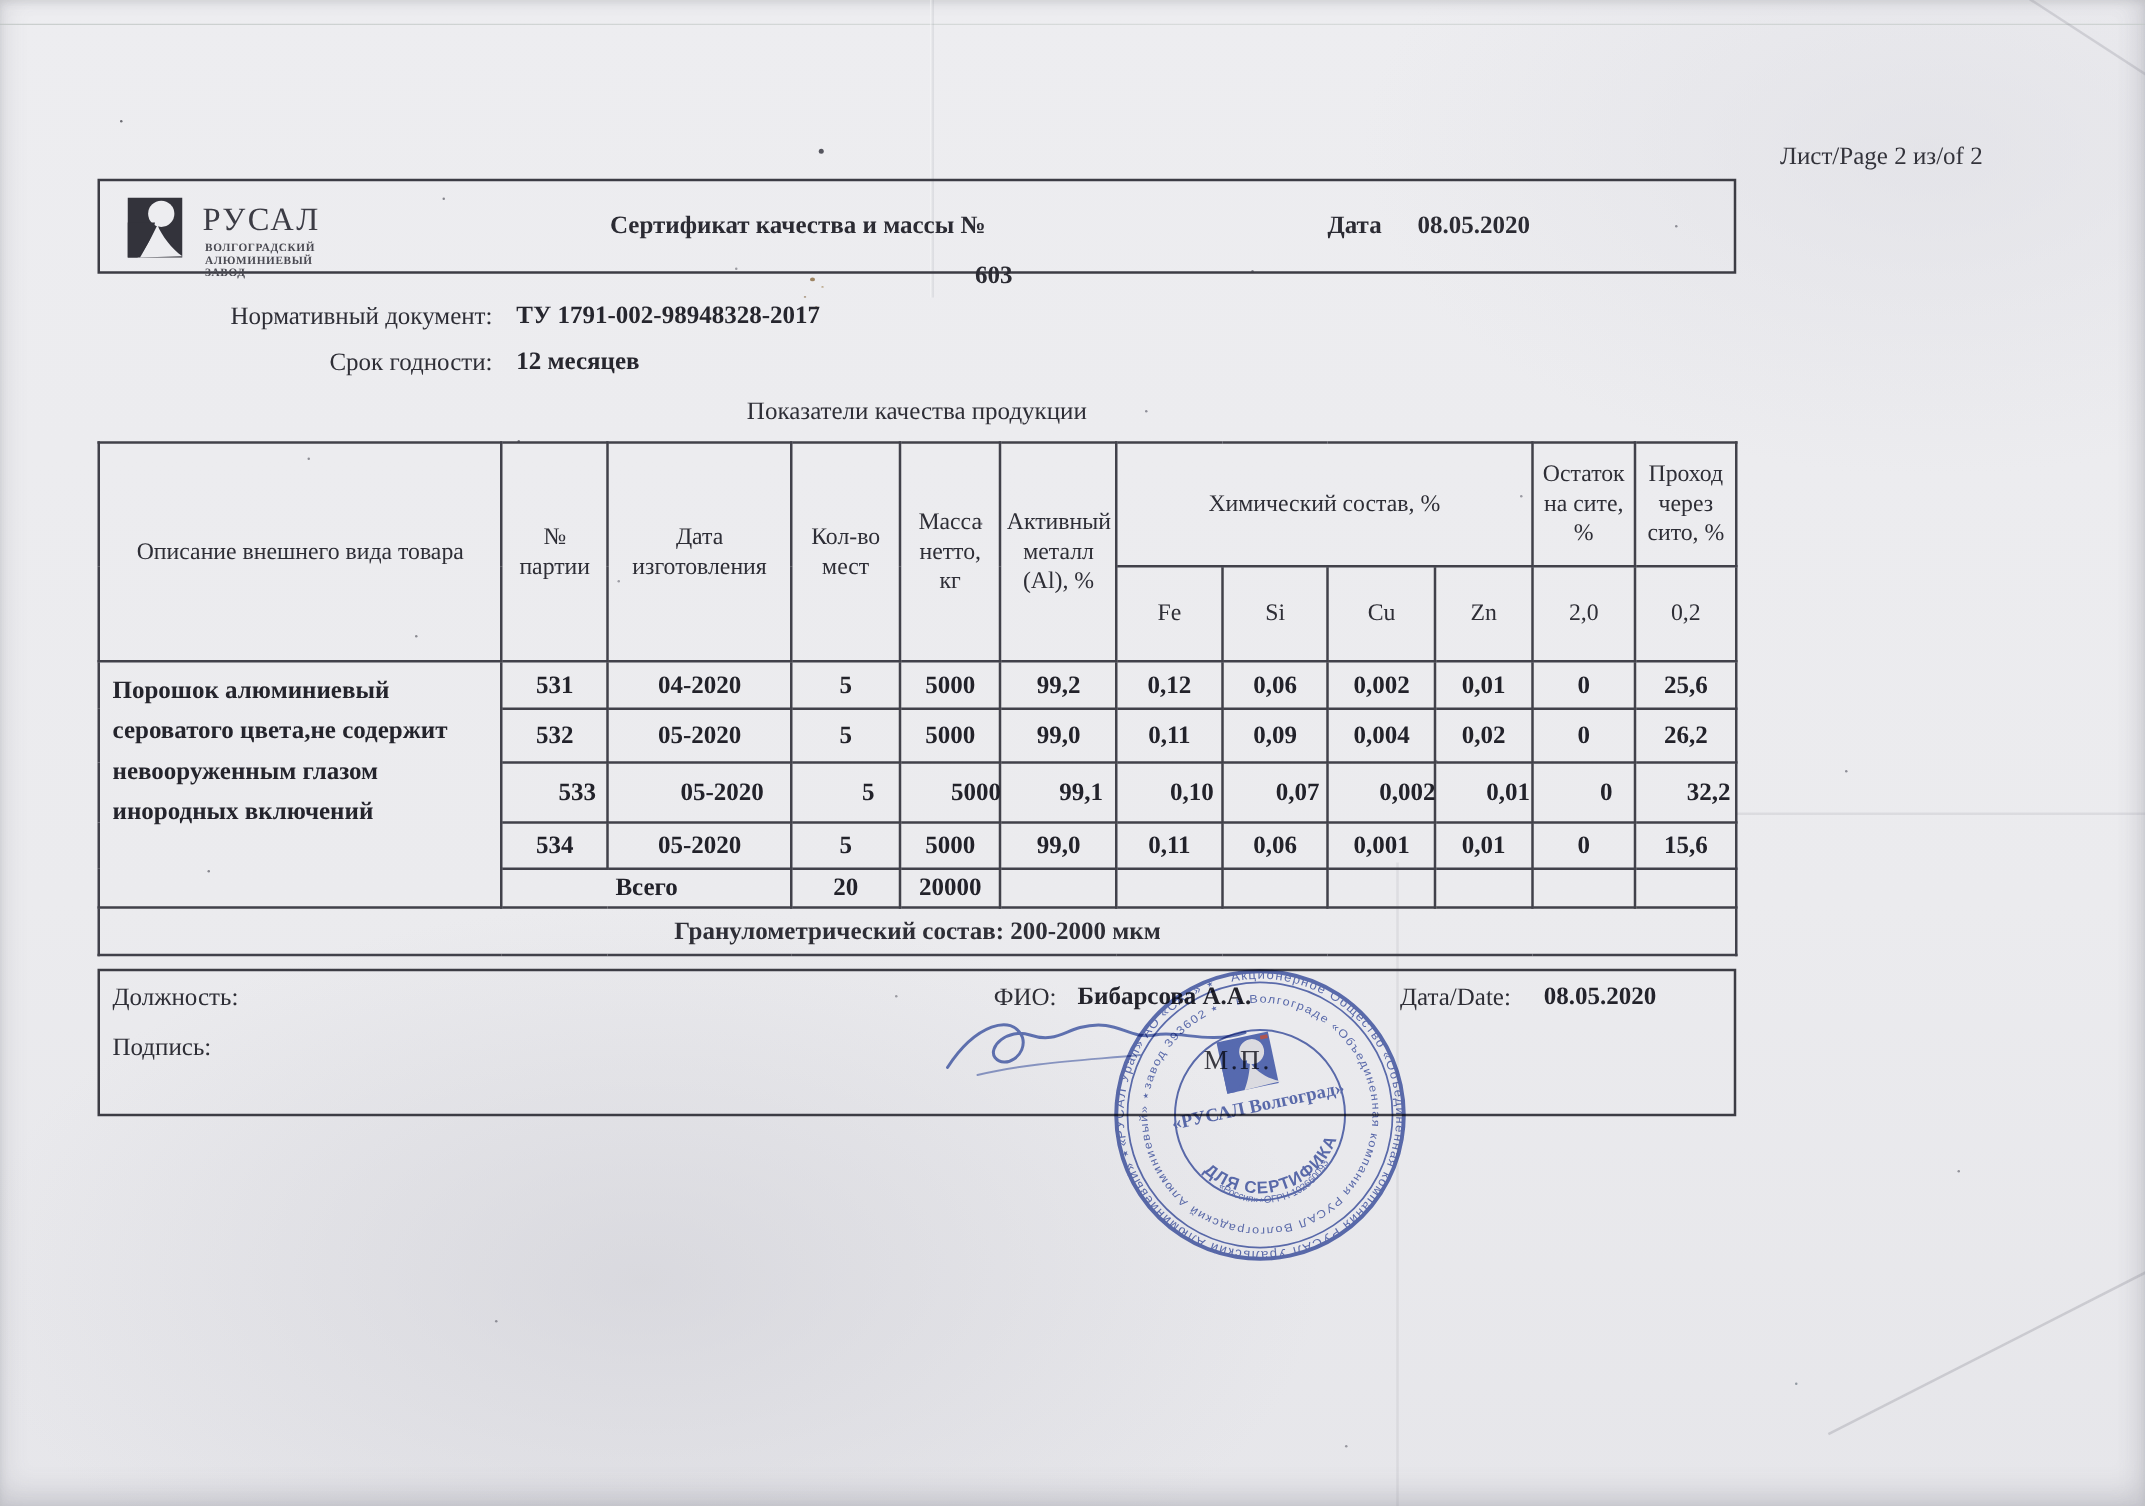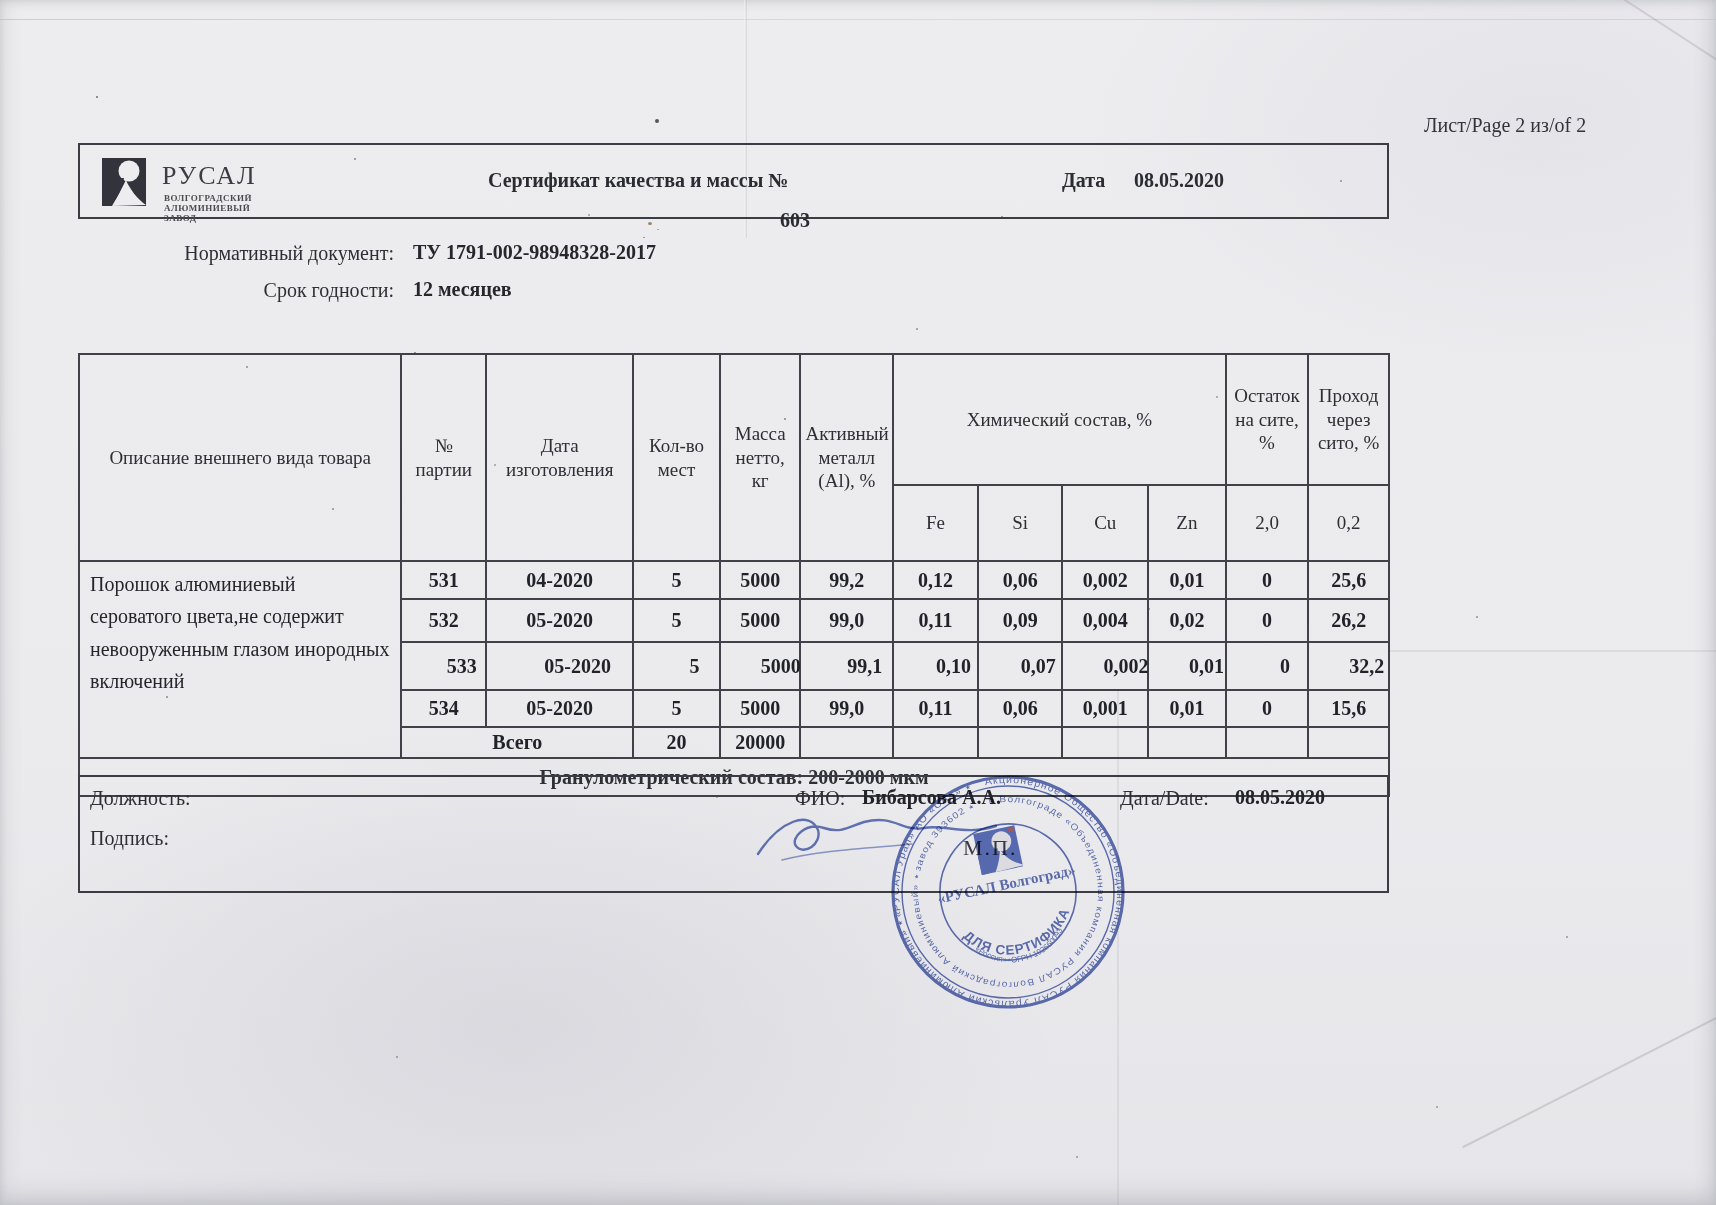--- a/index.html
+++ b/index.html
@@ -33,23 +33,23 @@
   .brand-sub { position:absolute; left:84px; top:49px; font-size:9px; font-weight:bold; letter-spacing:.5px; line-height:1.1; color:#4a4a52; }
   .cert-line { font-size:20px; font-weight:bold; color:#2b2b33; top:24px; }
   .cert-label { left:408px; } .cert-number { left:700px;margin-top:40px; } .hdr-date-label { left:982px; } .hdr-date-value { left:1054px; }
   
   .meta-label { position:absolute; left:78px; width:316px; text-align:right; font-size:20px; color:#2e2e36; }
   .meta-value { position:absolute; left:413px; font-size:20px; font-weight:bold; color:#26262e; }
   
   .tbl-title { position:absolute; left:78px; top:318px; width:1311px; text-align:center; font-size:20px; color:#2e2e36; }
   table.qtable { position:absolute; left:78px; top:353px; width:1312px; border-collapse:collapse; table-layout:fixed; }
   table.qtable td { border:2px solid #41414a; text-align:center; vertical-align:middle; font-size:19px; color:#2e2e36; padding:2px 4px; line-height:1.25; }
-  table.qtable tr.h1 td { height:131px; }
+  table.qtable tr.h1 td { height:99px; }
   table.qtable tr.h2 td { height:76px; }
-  table.qtable td.desc-cell { text-align:left; vertical-align:top; padding:6px 10px; font-weight:normal; font-size:20px; line-height:1.62; color:#24242c; }
+  table.qtable td.desc-cell { text-align:left; vertical-align:top; padding:6px 10px; font-weight:bold; font-size:20px; line-height:1.62; color:#24242c; }
   table.qtable td.val { font-weight:bold; font-size:20px; color:#22222a; }
   table.qtable tr.r1 td { height:38px; } table.qtable tr.r2 td { height:43px; }
   table.qtable tr.r3 td { height:48px;padding-left:40px; } table.qtable tr.r4 td { height:37px;margin-top:16px; }
   table.qtable tr.rt td { height:31px; }
   table.qtable tr.rg td { height:38px; font-weight:bold; font-size:20px; }
   
   .footer-box { position:absolute; left:78px; top:775px; width:1311px; height:118px; border:2px solid #3c3c44; }
   .f-label { position:absolute; font-size:20px; color:#2e2e36; }
   .f-value { position:absolute; font-size:20px; font-weight:bold; color:#23232b; }
   .mp-mark { position:absolute; left:963px; top:835px; font-size:22px; letter-spacing:2px; color:#3a3a42; z-index:2; }
@@ -90,20 +90,21 @@
     <div class="abs cert-line cert-number">603</div>
     <div class="abs cert-line hdr-date-label">Дата</div>
     <div class="abs cert-line hdr-date-value">08.05.2020</div>
   </div>
 
   <div class="meta-label" style="top:242px;">Нормативный документ:</div>
   <div class="meta-value" style="top:241px;">ТУ 1791-002-98948328-2017</div>
   <div class="meta-label" style="top:279px;">Срок годности:</div>
   <div class="meta-value" style="top:278px;">12 месяцев</div>
 
+  <div class="tbl-title">Показатели качества продукции</div>
 
   <table class="qtable">
     <colgroup>
       <col style="width:320px">
         <col style="width:84px">
         <col style="width:146px">
         <col style="width:86px">
       <col style="width:80px">
         <col style="width:92px">
         <col style="width:84px">

